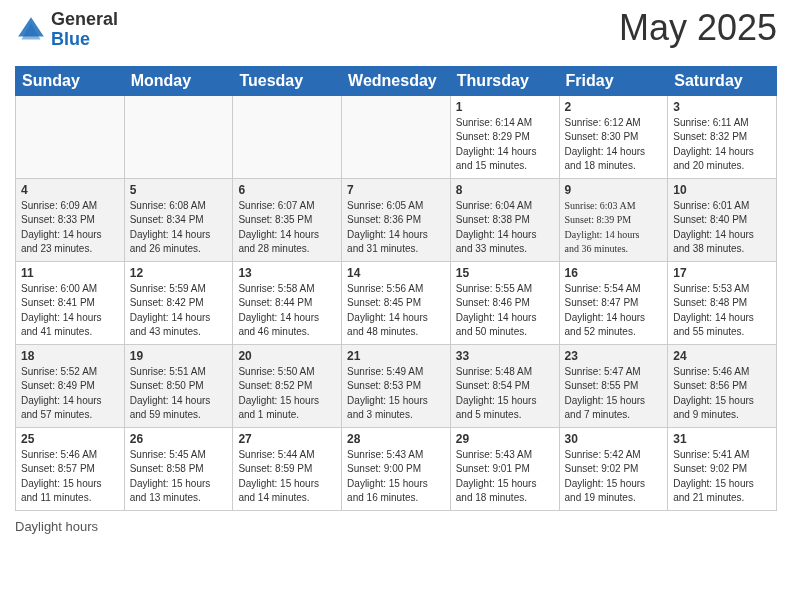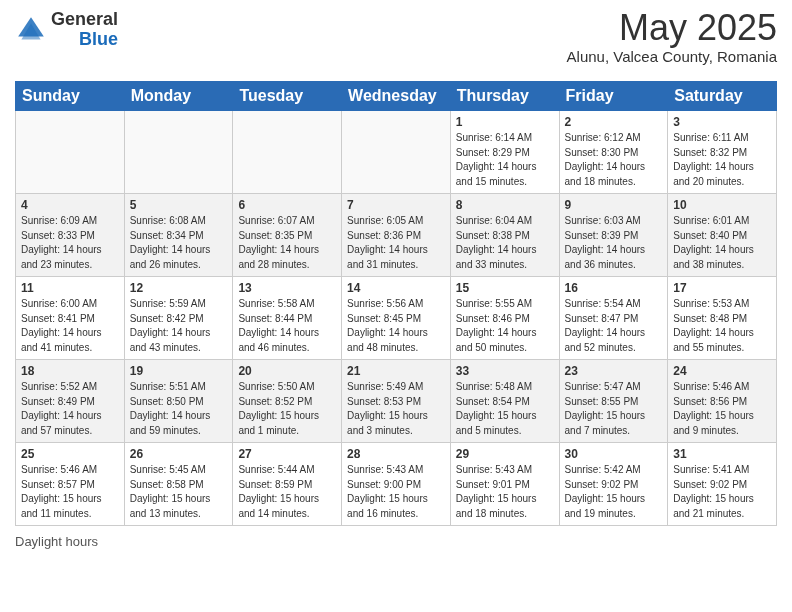--- a/index.html
+++ b/index.html
@@ -28,21 +28,20 @@
     }
     .logo-general {
       font-size: 18px;
       font-weight: bold;
       color: #333;
     }
     .logo-blue {
       font-size: 18px;
       font-weight: bold;
       color: #1a6bba;
-      text-align: right;
     }
     .logo-icon {
       width: 32px;
       height: 32px;
     }
     .title-area {
       text-align: right;
     }
     .month-title {
       font-size: 36px;
@@ -112,21 +111,20 @@
       <polygon points="20,4 36,28 4,28" fill="#1a6bba" opacity="0.85"></polygon>
       <polygon points="20,12 32,32 8,32" fill="#1a6bba" opacity="0.5"></polygon>
     </svg>
     <div class="logo-text">
       <span class="logo-general">General</span>
       <span class="logo-blue">Blue</span>
     </div>
   </div>
   <div class="title-area">
     <div class="month-title">May 2025</div>
-    <div class="location">Alunu, Valcea County, Romania</div>
   </div>
 </div>
 
 <table>
   <thead>
     <tr>
     <th>Sunday</th>
         <th>Monday</th>
         <th>Tuesday</th>
         <th>Wednesday</th>
@@ -194,21 +192,21 @@
         </td>
         <td class="alt-row">
           <span class="day-number">8</span>
           <div class="cell-info" style="white-space: pre-line;">Sunrise: 6:04 AM
 Sunset: 8:38 PM
 Daylight: 14 hours
 and 33 minutes.</div>
         </td>
         <td class="alt-row">
           <span class="day-number">9</span>
-          <div class="cell-info" style="white-space: pre-line;">Sunrise: 6:03 AM
+          <div class="cell-info" style="white-space: pre-line; font-family: Liberation Serif, serif;">Sunrise: 6:03 AM
 Sunset: 8:39 PM
 Daylight: 14 hours
 and 36 minutes.</div>
         </td>
         <td class="alt-row">
           <span class="day-number">10</span>
           <div class="cell-info" style="white-space: pre-line;">Sunrise: 6:01 AM
 Sunset: 8:40 PM
 Daylight: 14 hours
 and 38 minutes.</div>

